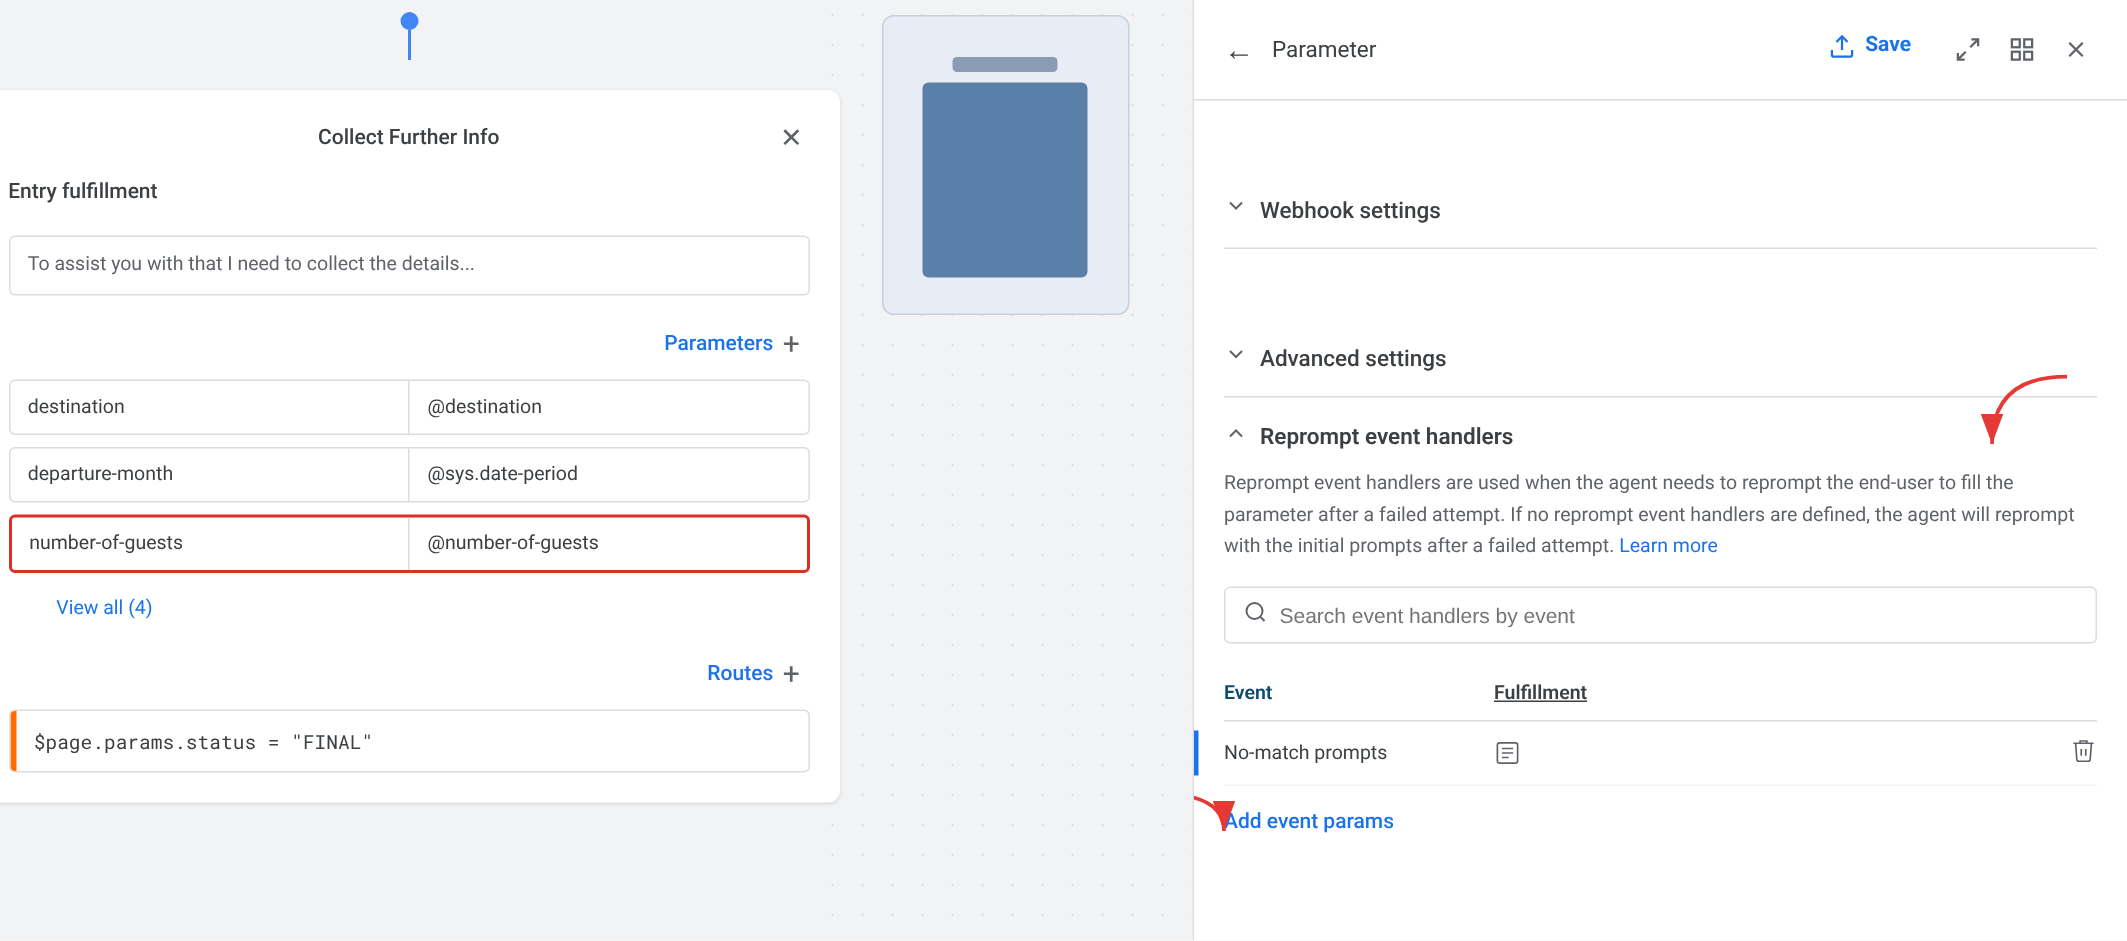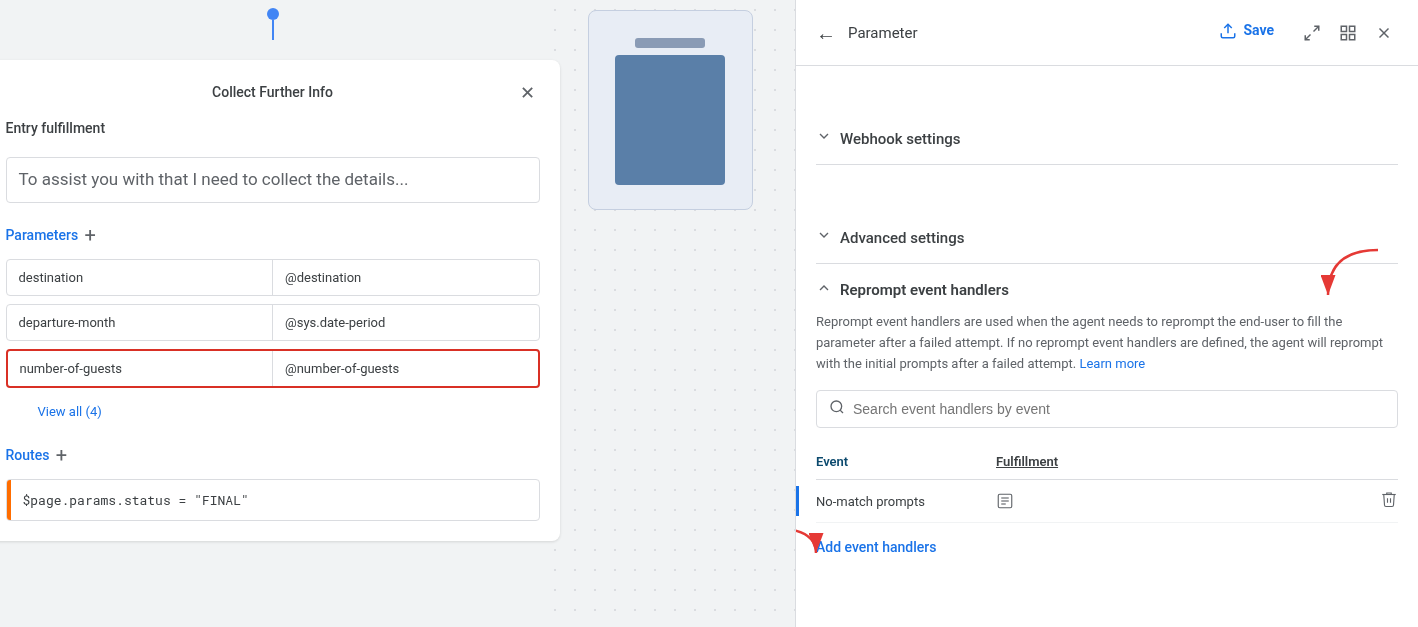--- a/index.html
+++ b/index.html
@@ -88,29 +88,29 @@
       font-size: 14px;
       color: #3c4043;
       font-weight: 500;
       margin-bottom: 21px;
     }
 
     .fulfillment-box {
       border: 1px solid #dadce0;
       border-radius: 4px;
       padding: 10px 12px;
-      font-size: 17px;
+      font-size: 13px;
       color: #5f6368;
       margin-bottom: 20px;
       line-height: 1.4;
     }
 
     .section-header {
       display: flex;
-      justify-content: flex-start;
+      justify-content: flex-end;
       align-items: center;
       margin-bottom: 12px;
     }
 
     .section-title {
       color: #1a73e8;
       font-size: 14px;
       font-weight: 500;
     }
 
@@ -664,18 +664,18 @@
       <div style="position:relative; display:flex; align-items:center; padding: 8px 0;">
 
         <svg style="position:absolute; left:-50px; top:0px;" width="60" height="40" viewBox="0 0 60 40">
           <defs>
             <marker id="arrowhead2" markerWidth="8" markerHeight="6" refX="8" refY="3" orient="auto">
               <polygon points="0 0, 8 3, 0 6" fill="#e53935"></polygon>
             </marker>
           </defs>
           <path d="M 5 5 Q 50 5 50 30" stroke="#e53935" stroke-width="2.5" fill="none" marker-end="url(#arrowhead2)"></path>
         </svg>
-        <span class="add-handler-btn">Add event handlers</span>
+        <span class="add-handler-btn">Add event params</span>
       </div>
 
     </div>
   </div>
 </div>
 
 </body></html>

